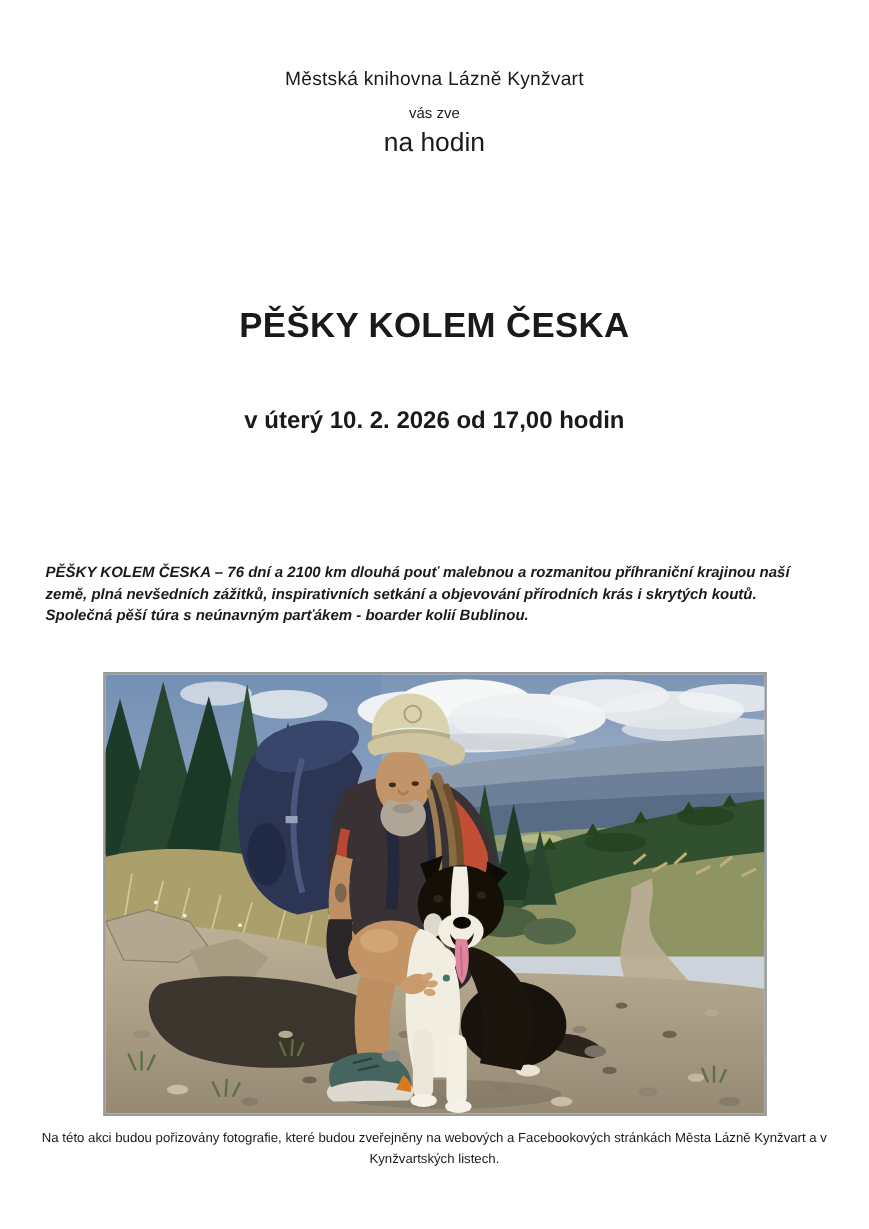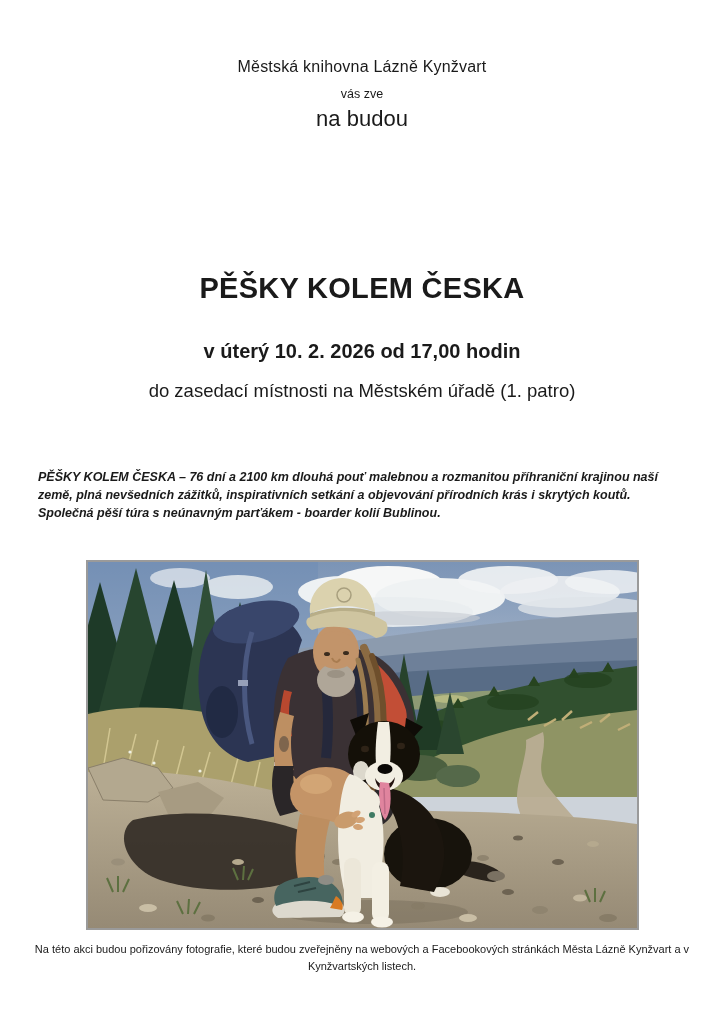--- a/index.html
+++ b/index.html
@@ -9,21 +9,21 @@
     background:#ffffff;
     font-family:"Liberation Sans",sans-serif;
     color:#1a1a1a;
     overflow:hidden;
   }
   .tblock{position:absolute;left:0;width:100%;text-align:center;white-space:nowrap;}
   .organizer{top:46px;font-size:16px;letter-spacing:.2px;margin-top:12px;}
   .invites{top:87px;font-size:12.5px;}
   .event-type{top:106px;font-size:22px;}
   .speaker-wrap{position:absolute;top:142px;left:0;width:100%;height:80px;text-align:center;}
-  .talk-title{top:272px;font-size:29px;font-weight:bold;letter-spacing:.3px;text-align:center;}
+  .talk-title{top:256px;font-size:29px;font-weight:bold;letter-spacing:.3px;text-align:center;}
   .datetime{top:340px;font-size:20px;font-weight:bold;}
   .venue{top:380px;font-size:18.5px;}
   .description{
     position:absolute;top:468px;left:50%;transform:translateX(-50%);
     width:648px;
     font-size:12.5px;font-weight:bold;font-style:italic;
     line-height:18px;
   }
   .photo-frame{
     position:absolute;top:560px;left:86px;
@@ -38,26 +38,25 @@
     font-size:11px;line-height:16.5px;
   }
 </style>
 </head>
 <body>
 
 <div class="page">
 
   <div class="tblock organizer">Městská knihovna Lázně Kynžvart</div>
   <div class="tblock invites">vás zve</div>
-  <div class="tblock event-type">na budou</div>
+  <div class="tblock event-type">na hodin</div>
 
 
   <div class="tblock talk-title">PĚŠKY KOLEM ČESKA</div>
   <div class="tblock datetime">v úterý 10. 2. 2026 od 17,00 hodin</div>
-  <div class="tblock venue">do zasedací místnosti na Městském úřadě (1. patro)</div>
 
   <div class="description">PĚŠKY KOLEM ČESKA – 76 dní a 2100 km dlouhá pouť malebnou a rozmanitou příhraniční krajinou naší země, plná nevšedních zážitků, inspirativních setkání a objevování přírodních krás i skrytých koutů. Společná pěší túra s neúnavným parťákem - boarder kolií Bublinou.</div>
 
   <div class="photo-frame">
     <svg viewBox="0 0 549 366" preserveAspectRatio="none">
       <defs>
         <linearGradient id="skyGrad" x1="0" y1="0" x2="0" y2="1">
           <stop offset="0" stop-color="#7b94b6"></stop>
             <stop offset="1" stop-color="#cdd3da"></stop>
         </linearGradient>

